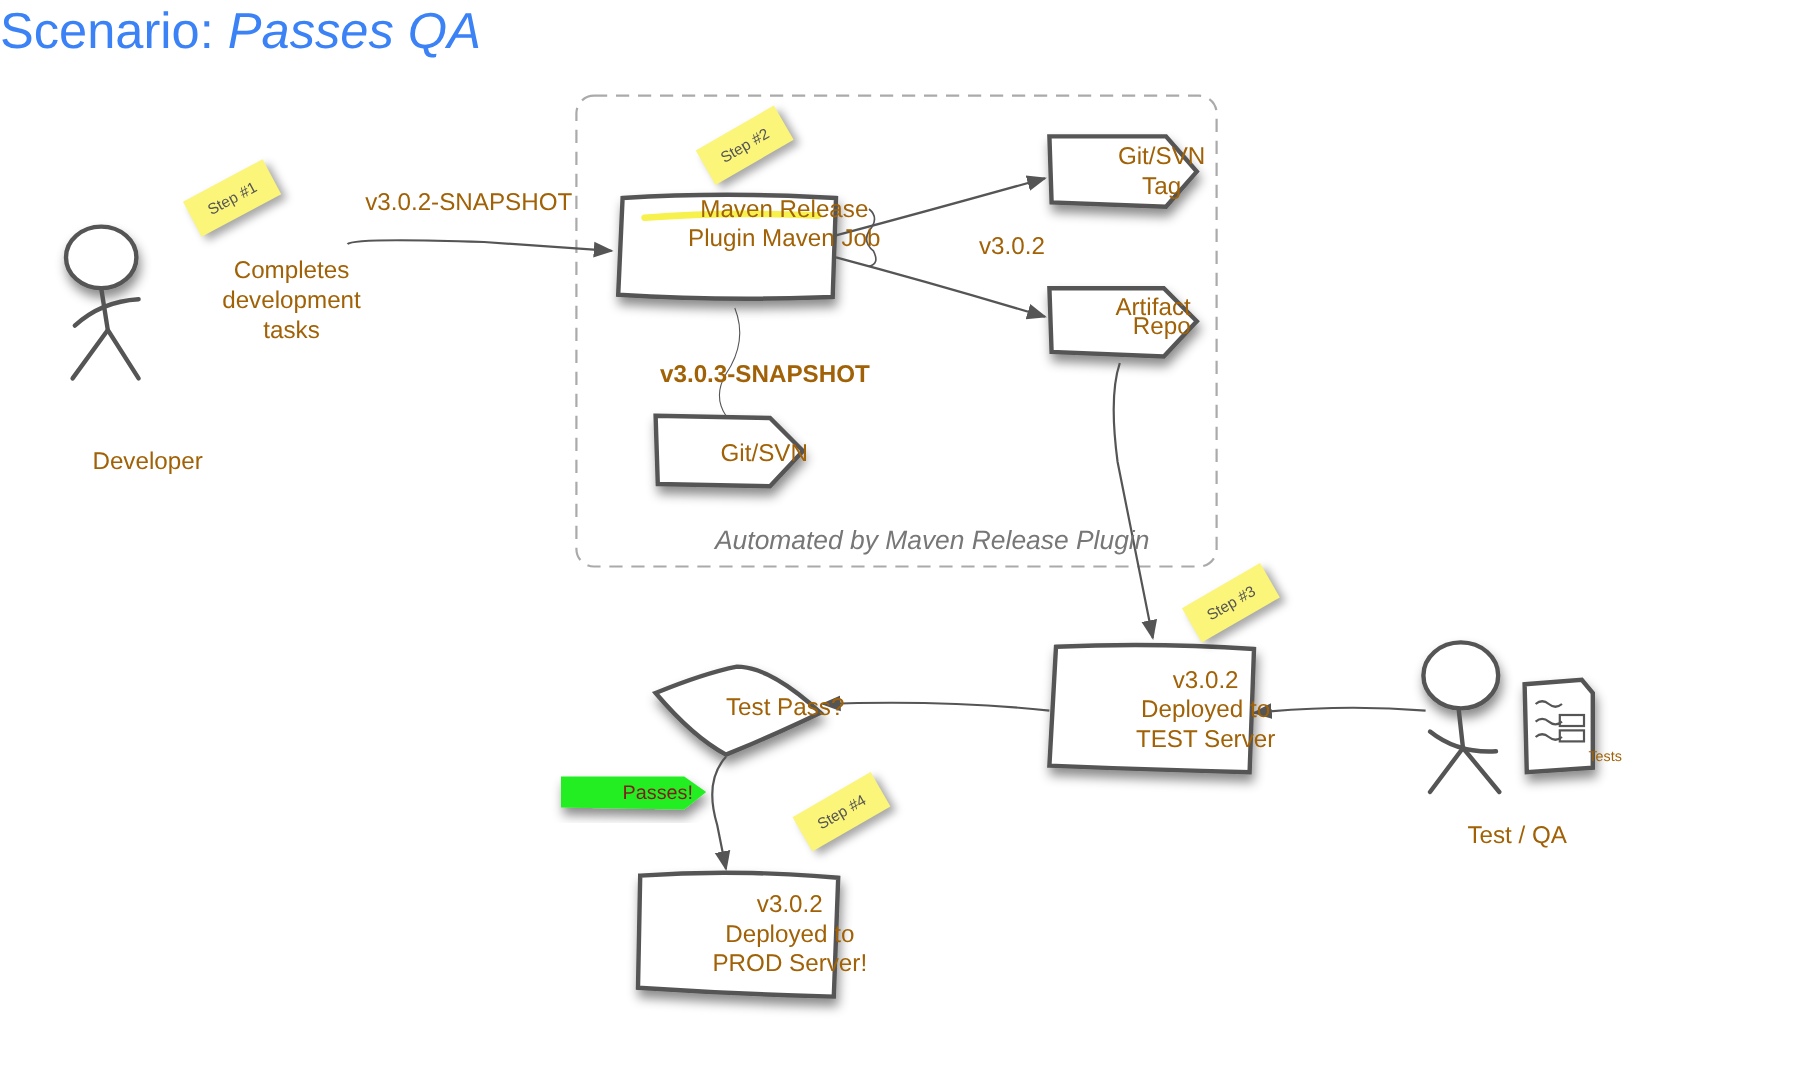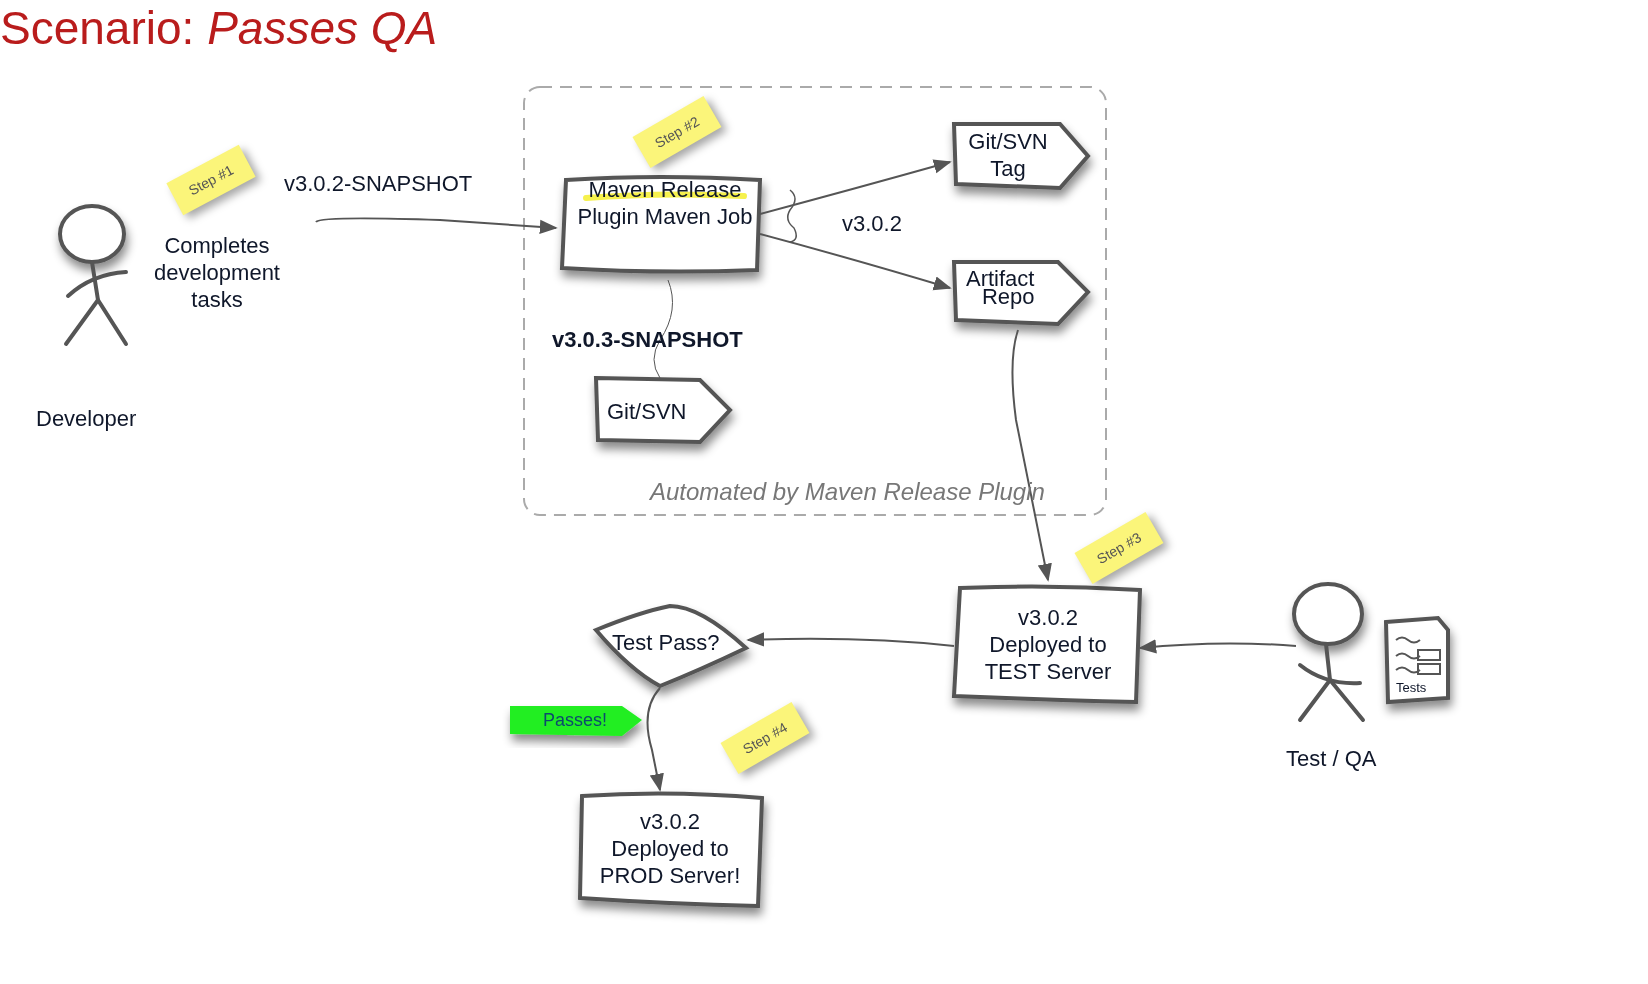--- a/index.html
+++ b/index.html
@@ -1,25 +1,25 @@
 <!DOCTYPE html>
 <html><head>
 <meta charset="utf-8">
 <style>
   html, body { margin: 0; padding: 0; background: #ffffff; }
   body { width: 1648px; height: 984px; position: relative; overflow: hidden;
          font-family: "Liberation Sans", sans-serif; color: #555555; }
-  .title { position: absolute; left: 0; top: 0; font-size: 46px; color: #b91c1c; line-height: 56px; white-space: nowrap; }
+  .title { position: absolute; left: 0; top: 0; font-size: 46px; color: #3b82f6; line-height: 56px; white-space: nowrap; }
   .title em { font-style: italic; }
   svg.canvas { position: absolute; left: 0; top: 0; }
-  .lbl { position: absolute; font-size: 22px; color: #0f172a; text-align: center; line-height: 27px; white-space: nowrap; }
+  .lbl { position: absolute; font-size: 22px; color: #a16207; text-align: center; line-height: 27px; white-space: nowrap; padding-left: 48px; }
   .small-lbl { position: absolute; font-size: 24px; font-style: italic; color: #777; white-space: nowrap; }
   .sticky { position: absolute; background: #fbf57a; color: #555; font-size: 14px; text-align: center;
             width: 82px; height: 36px; line-height: 36px; box-shadow: 3px 6px 8px rgba(0,0,0,0.35); }
-  .passes { position: absolute; font-size: 18px; color: #0c4a6e; text-align: center; line-height: 32px; }
+  .passes { position: absolute; font-size: 18px; color: #7f1d1d; text-align: right; line-height: 32px; }
 </style>
 </head>
 <body>
 
 <div class="title">
   <span>Scenario:</span>
   <em>Passes QA</em>
 </div>
 
 <svg class="canvas" width="1648" height="984" viewBox="0 0 1648 984">

